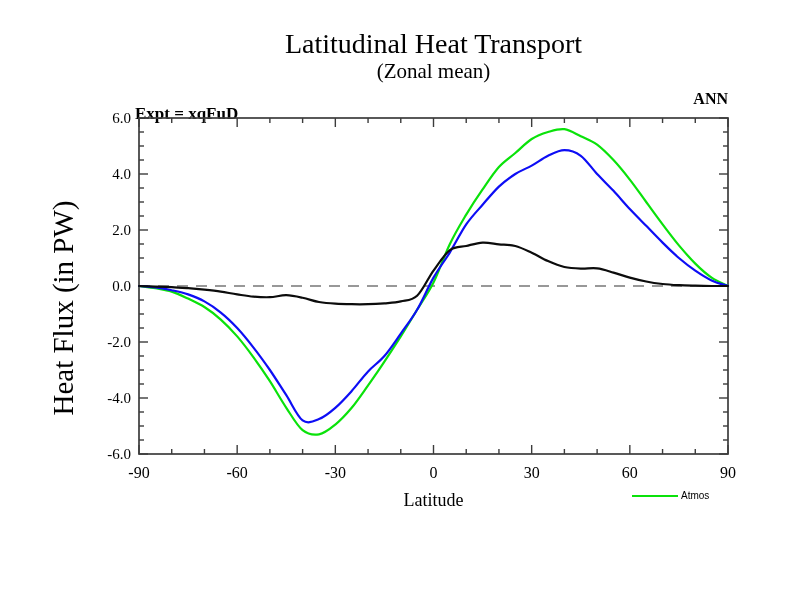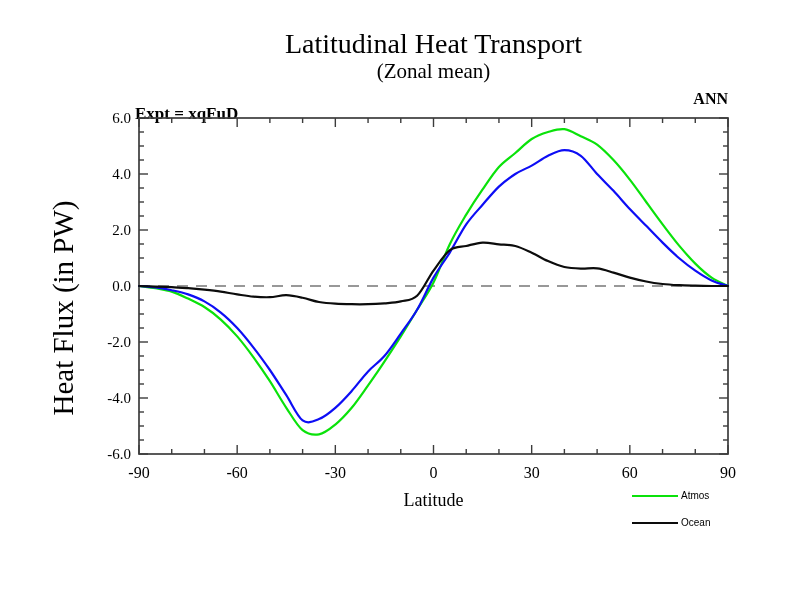--- a/index.html
+++ b/index.html
@@ -149,19 +149,15 @@
       <path d="M139.0,286.0C141.7,286.4,149.9,287.3,155.4,288.2C160.8,289.2,166.3,289.9,171.7,291.6C177.2,293.3,182.6,296.0,188.1,298.6C193.5,301.2,199.0,303.5,204.4,307.0C209.9,310.5,215.4,314.7,220.8,319.6C226.3,324.5,231.7,330.1,237.2,336.4C242.6,342.7,248.1,349.9,253.5,357.4C259.0,364.9,264.4,372.8,269.9,381.2C275.3,389.6,280.8,399.6,286.3,407.8C291.7,416.0,297.2,425.8,302.6,430.2C308.1,434.6,313.5,435.3,319.0,434.4C324.4,433.5,329.9,429.0,335.3,424.6C340.8,420.2,346.2,414.3,351.7,407.8C357.1,401.3,362.6,393.1,368.1,385.4C373.5,377.7,379.0,369.8,384.4,361.6C389.9,353.4,395.3,345.0,400.8,336.4C406.2,327.8,411.7,318.8,417.1,309.8C422.6,300.8,428.0,293.6,433.5,282.6C439.0,271.7,444.4,255.3,449.9,244.0C455.3,232.7,460.8,223.7,466.2,214.6C471.7,205.5,477.1,197.3,482.6,189.4C488.0,181.5,493.5,173.1,498.9,167.0C504.4,160.9,509.9,157.7,515.3,153.0C520.8,148.3,526.2,142.5,531.7,139.0C537.1,135.5,542.6,133.6,548.0,132.0C553.5,130.4,558.9,128.5,564.4,129.2C569.8,129.9,575.3,133.6,580.8,136.2C586.2,138.8,591.7,140.6,597.1,144.6C602.6,148.6,608.0,154.2,613.5,160.0C618.9,165.8,624.4,172.6,629.8,179.6C635.3,186.6,640.7,194.5,646.2,202.0C651.6,209.5,657.1,217.2,662.6,224.4C668.0,231.6,673.5,238.9,678.9,245.4C684.4,251.9,689.8,258.2,695.3,263.6C700.7,269.0,706.2,273.9,711.6,277.6C717.1,281.3,725.3,284.6,728.0,286.0" fill="none" stroke="#0ae20a" stroke-width="2.2" stroke-linecap="round" stroke-linejoin="round"></path>
       <path d="M139.0,286.0C141.7,286.2,149.9,286.7,155.4,287.4C160.8,288.1,166.3,289.0,171.7,290.2C177.2,291.4,182.6,292.5,188.1,294.4C193.5,296.3,199.0,298.4,204.4,301.4C209.9,304.4,215.4,308.2,220.8,312.6C226.3,317.0,231.7,322.2,237.2,328.0C242.6,333.8,248.1,340.6,253.5,347.6C259.0,354.6,264.4,362.1,269.9,370.0C275.3,377.9,280.8,386.8,286.3,395.2C291.7,403.6,297.2,416.4,302.6,420.4C308.1,424.4,313.5,421.1,319.0,419.0C324.4,416.9,329.9,412.5,335.3,407.8C340.8,403.1,346.2,397.1,351.7,391.0C357.1,384.9,362.6,377.2,368.1,371.4C373.5,365.6,379.0,362.3,384.4,356.0C389.9,349.7,395.3,341.3,400.8,333.6C406.2,325.9,411.7,319.1,417.1,309.8C422.6,300.5,428.0,287.2,433.5,277.6C439.0,268.0,444.4,261.3,449.9,252.4C455.3,243.5,460.8,232.3,466.2,224.4C471.7,216.5,477.1,211.1,482.6,204.8C488.0,198.5,493.5,191.7,498.9,186.6C504.4,181.5,509.9,177.5,515.3,174.0C520.8,170.5,526.2,168.6,531.7,165.6C537.1,162.6,542.6,158.4,548.0,155.8C553.5,153.2,558.9,150.2,564.4,150.2C569.8,150.2,575.3,151.8,580.8,155.8C586.2,159.8,591.7,168.2,597.1,174.0C602.6,179.8,608.0,185.0,613.5,190.8C618.9,196.6,624.4,203.2,629.8,209.0C635.3,214.8,640.7,220.2,646.2,225.8C651.6,231.4,657.1,237.2,662.6,242.6C668.0,248.0,673.5,253.3,678.9,258.0C684.4,262.7,689.8,266.9,695.3,270.6C700.7,274.3,706.2,277.8,711.6,280.4C717.1,283.0,725.3,285.1,728.0,286.0" fill="none" stroke="#0d0df5" stroke-width="2.2" stroke-linecap="round" stroke-linejoin="round"></path>
       <path d="M139.0,286.0C141.7,286.1,149.9,286.4,155.4,286.6C160.8,286.7,166.3,286.8,171.7,287.1C177.2,287.4,182.6,287.8,188.1,288.2C193.5,288.7,199.0,289.1,204.4,289.6C209.9,290.2,215.4,290.8,220.8,291.6C226.3,292.4,231.7,293.6,237.2,294.4C242.6,295.2,248.1,296.2,253.5,296.6C259.0,297.1,264.4,297.4,269.9,297.2C275.3,297.0,280.8,295.1,286.3,295.2C291.7,295.3,297.2,296.6,302.6,297.8C308.1,298.9,313.5,301.0,319.0,302.0C324.4,302.9,329.9,303.3,335.3,303.6C340.8,304.0,346.2,304.1,351.7,304.2C357.1,304.3,362.6,304.3,368.1,304.2C373.5,304.1,379.0,303.8,384.4,303.4C389.9,302.9,395.3,302.7,400.8,301.4C406.2,300.1,411.7,300.9,417.1,295.8C422.6,290.7,428.0,278.2,433.5,270.6C439.0,263.0,444.4,254.3,449.9,250.2C455.3,246.1,460.8,247.2,466.2,246.0C471.7,244.7,477.1,242.9,482.6,242.6C488.0,242.3,493.5,243.7,498.9,244.3C504.4,244.8,509.9,244.6,515.3,246.0C520.8,247.4,526.2,250.2,531.7,252.7C537.1,255.2,542.6,258.7,548.0,261.1C553.5,263.5,558.9,265.7,564.4,267.0C569.8,268.2,575.3,268.4,580.8,268.6C586.2,268.9,591.7,267.7,597.1,268.4C602.6,269.0,608.0,271.0,613.5,272.6C618.9,274.1,624.4,276.1,629.8,277.6C635.3,279.1,640.7,280.4,646.2,281.5C651.6,282.6,657.1,283.4,662.6,284.0C668.0,284.6,673.5,284.9,678.9,285.2C684.4,285.4,689.8,285.6,695.3,285.7C700.7,285.9,706.2,286.0,711.6,286.0C717.1,286.0,725.3,286.0,728.0,286.0" fill="none" stroke="#0c0c0c" stroke-width="2.2" stroke-linecap="round" stroke-linejoin="round"></path>
     </svg>
 
   <div class="legend">
     <div class="legend-item">
       <span class="legend-swatch" style="background: rgb(10, 226, 10);"></span>
       <span class="legend-label">Atmos</span>
     </div>
-    <div class="legend-item">
-      <span class="legend-swatch" style="background: rgb(12, 12, 12);"></span>
-      <span class="legend-label">Ocean</span>
-    </div>
   </div>
 
 </div>
 
 </body></html>

